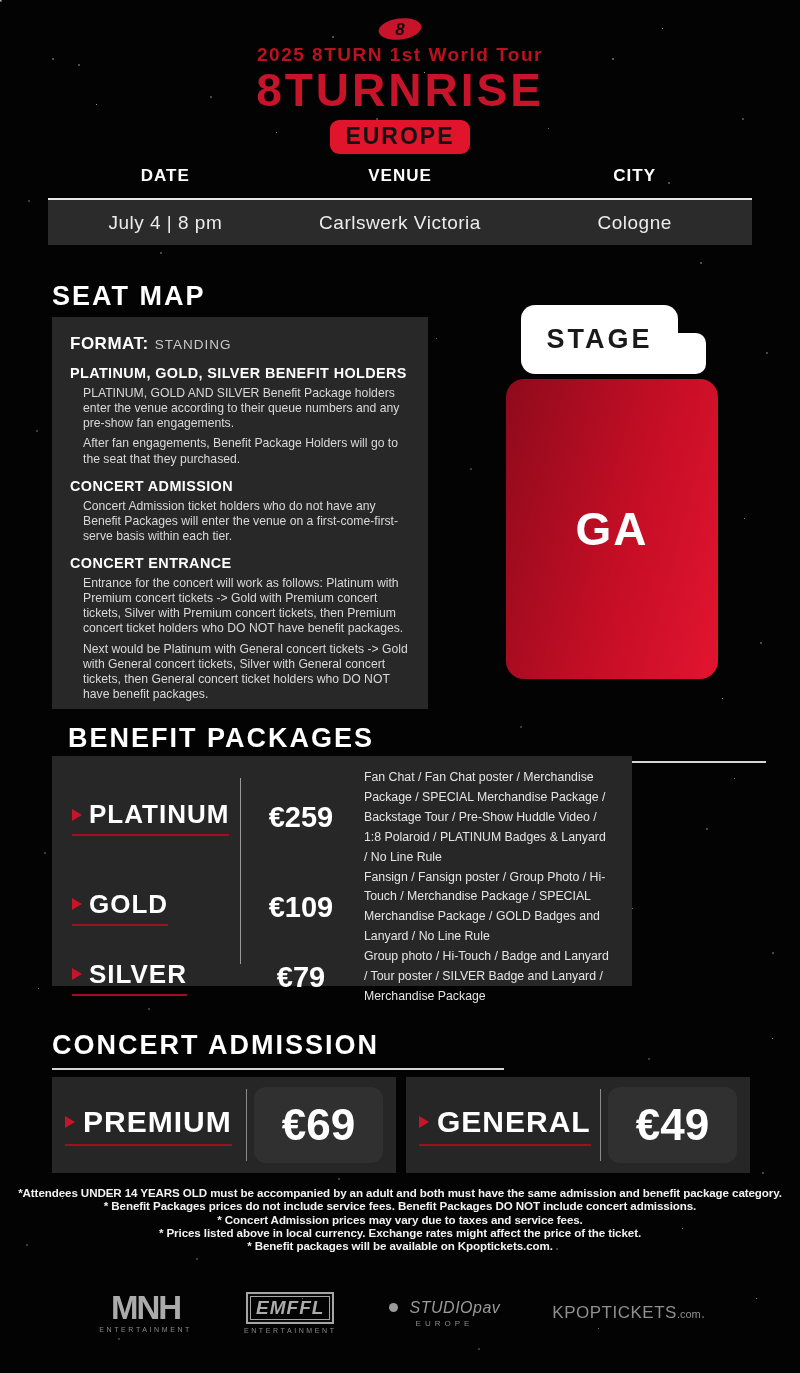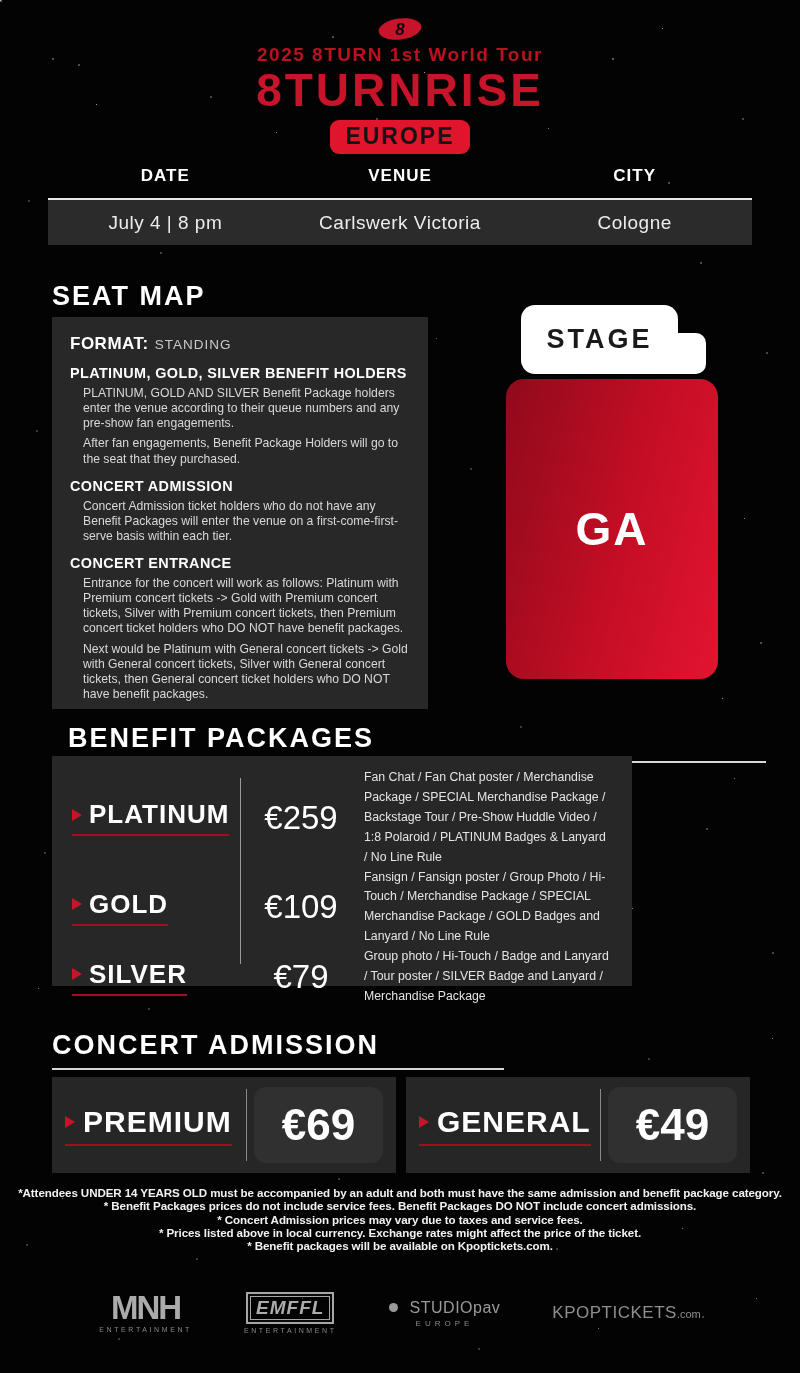--- a/index.html
+++ b/index.html
@@ -77,21 +77,21 @@
 
   
   .bp-panel{position:absolute;left:52px;top:756px;width:580px;height:230px;background:#272727;
     box-sizing:border-box;display:flex;flex-direction:column;justify-content:space-around;padding:12px 0;}
   .bp-divider{position:absolute;left:188px;top:22px;height:186px;width:1px;background:#9a9a9a;}
   .tier-row{display:grid;grid-template-columns:188px 122px 1fr;align-items:center;}
   .tier-name-wrap{justify-self:start;margin-left:20px;display:flex;align-items:center;gap:7px;
     border-bottom:2px solid #9e1020;padding-bottom:4px;}
   .arrow{width:0;height:0;border-left:10px solid #c8142a;border-top:6px solid transparent;border-bottom:6px solid transparent;}
   .tier-name{font-size:26px;font-weight:800;letter-spacing:1px;color:#fff;}
-  .tier-price{justify-self:center;font-size:33px;font-weight:400;color:#fff;}
+  .tier-price{justify-self:center;font-size:29px;font-weight:700;color:#fff;}
   .tier-benefits{font-size:12.3px;line-height:1.62;color:#e4e4e4;padding:0 20px 0 2px;}
 
   
   .adm-row{position:absolute;left:52px;top:1077px;width:698px;height:96px;display:flex;gap:10px;}
   .adm-card{flex:1;position:relative;background:#262626;display:flex;align-items:center;padding-left:13px;box-sizing:border-box;}
   .adm-name-wrap{display:flex;align-items:center;gap:8px;border-bottom:2px solid #9e1020;padding-bottom:5px;}
   .adm-name{font-size:30px;font-weight:800;letter-spacing:1px;color:#fff;}
   .adm-vline{position:absolute;left:194px;top:12px;bottom:12px;width:1px;background:#8a8a8a;}
   .adm-price-box{position:absolute;right:13px;top:10px;bottom:10px;width:129px;background:#303030;
     border-radius:12px;display:flex;align-items:center;justify-content:center;}
@@ -102,21 +102,21 @@
   .notes div{font-size:11.6px;line-height:13.3px;font-weight:700;letter-spacing:-.1px;color:#f2f2f2;}
 
   
   .sponsors{position:absolute;top:1292px;left:0;width:800px;display:flex;justify-content:center;
     align-items:center;gap:52px;}
   .sp{text-align:center;color:#9a9a9a;}
   .sp-mnh-name{font-size:33px;font-weight:800;letter-spacing:-2px;color:#ababab;line-height:.9;}
   .sp-sub{font-size:7px;letter-spacing:2.6px;color:#8a8a8a;margin-top:3px;}
   .sp-emffl-box{display:inline-block;border:2px solid #a6a6a6;box-shadow:inset 0 0 0 2px #0a0a0a,inset 0 0 0 3px #a6a6a6;
     padding:3px 8px;font-size:19px;font-weight:800;font-style:italic;letter-spacing:1px;color:#ababab;}
-  .sp-studio-line{font-size:16px;color:#9a9a9a;display:flex;align-items:center;gap:12px;justify-content:center;}
+  .sp-studio-line{font-size:16px;color:#9a9a9a;display:flex;align-items:center;gap:12px;justify-content:center;font-style:italic;}
   .sp-dot{width:9px;height:9px;border-radius:50%;background:#9a9a9a;display:inline-block;}
   .sp-studio-name{font-weight:400;letter-spacing:.5px;}
   .sp-studio-sub{font-size:8px;letter-spacing:4px;color:#8a8a8a;margin-top:2px;}
   .sp-kpop{font-size:17px;font-weight:400;letter-spacing:.5px;color:#8f8f8f;}
   .sp-kpop-suffix{font-size:11px;color:#8f8f8f;}
 </style>
 </head>
 <body>
 
 <div class="poster">

